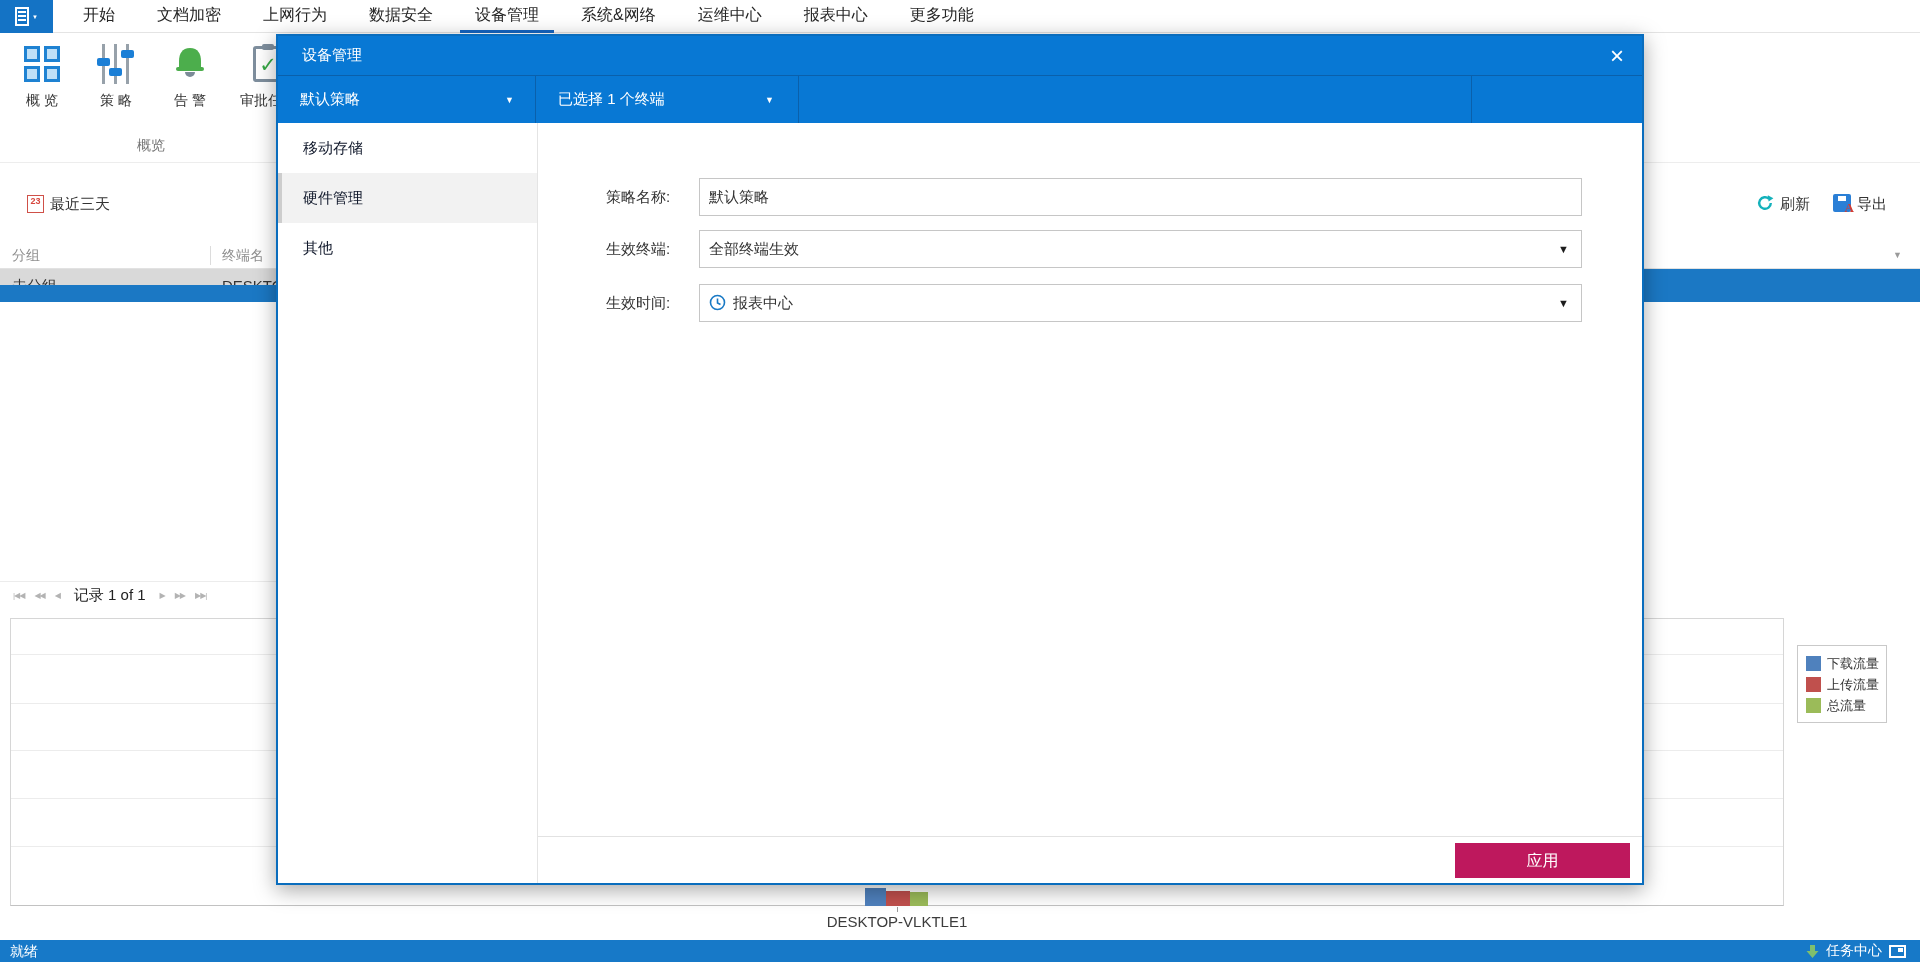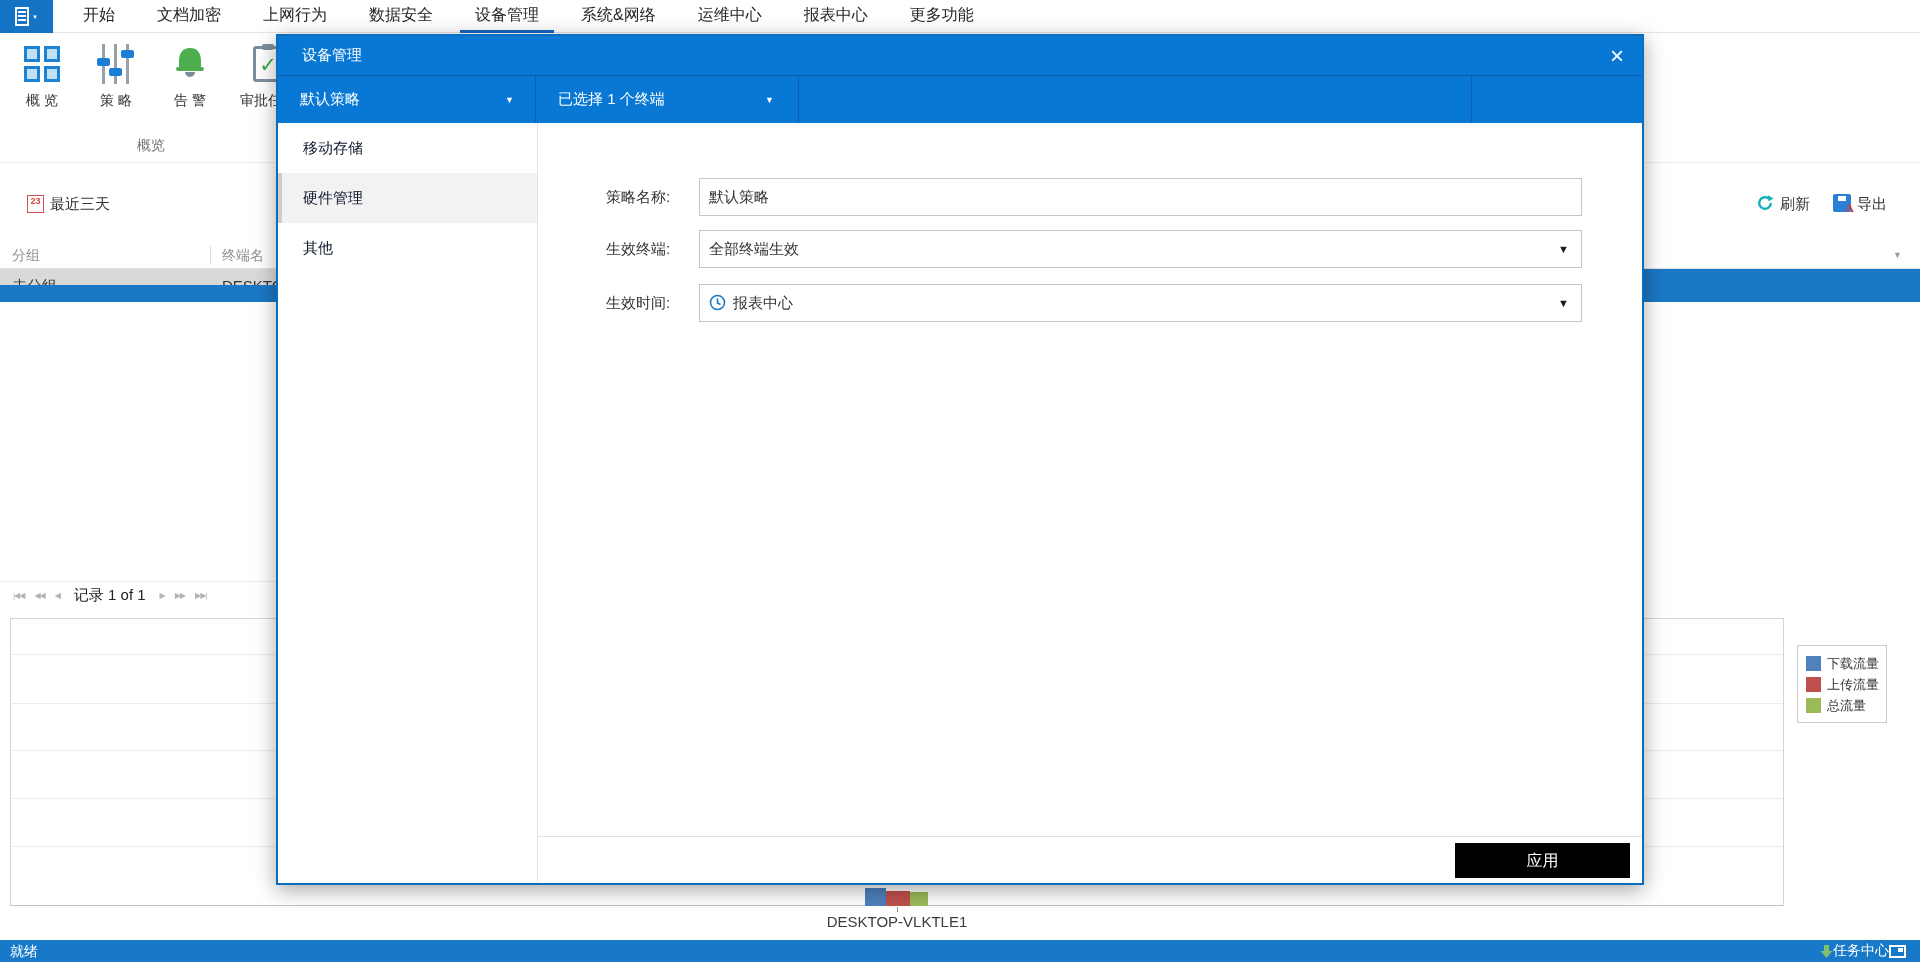--- a/index.html
+++ b/index.html
@@ -65,21 +65,21 @@
   .tick { position:absolute; left:897px; top:907px; width:1px; height:5px; background:#9a9a9a; }
   .xlabel { position:absolute; left:797px; top:913px; width:200px; text-align:center; font-size:15px; color:#3c3c3c; }
   .legend { position:absolute; left:1797px; top:645px; width:90px; height:78px; border:1px solid #c9c9c9; background:#fff; padding:7px 0 0 8px; }
   .lg-row { display:flex; align-items:center; height:21px; }
   .lg-sw { width:15px; height:15px; margin-right:6px; }
   .lg-tx { font-size:13px; color:#333; white-space:nowrap; }
 
   
   .statusbar { position:absolute; left:0; top:940px; width:1920px; height:22px; background:#1779c8; z-index:3; }
   .sb-left { position:absolute; left:10px; line-height:22px; font-size:14px; color:#fff; }
-  .sb-right { position:absolute; right:14px; top:0; height:22px; display:flex; align-items:center; }
+  .sb-right { position:absolute; right:14px; top:0; height:22px; display:flex; align-items:center; gap:7px; }
   .sb-task { font-size:14px; color:#fff; cursor:pointer; }
   .sb-win { width:17px; height:13px; border:2px solid #fff; position:relative; cursor:pointer; }
   .sb-win i { position:absolute; right:1px; top:1px; width:5px; height:4px; background:#fff; }
 
   
   .modal { position:absolute; left:276px; top:34px; width:1368px; height:851px; background:#fff; border:2px solid #0a6dbd; box-shadow:0 5px 20px rgba(0,0,0,.35); z-index:10; }
   .m-header { height:39px; background:#0878d4; display:flex; align-items:center; }
   .m-title { margin-left:24px; font-size:15px; color:#fff; }
   .m-close { margin-left:auto; margin-right:18px; font-size:24px; color:#fff; cursor:pointer; line-height:36px; }
   .m-toolbar { height:48px; background:#0878d4; border-top:1px solid #0a60ab; display:flex; }
@@ -97,21 +97,21 @@
   .m-main { flex:1; position:relative; }
   .frow { position:absolute; left:0; right:0; height:38px; }
   .frow.r1 { top:55px; } .frow.r2 { top:107px; } .frow.r3 { top:161px; }
   .flabel { position:absolute; left:68px; line-height:38px; font-size:15px; color:#333; }
   .fctl { position:absolute; left:161px; width:883px; height:38px; border:1px solid #c6c6c6; background:#fff; font-size:15px; color:#333; }
   input.fctl { padding-left:9px; font-family:inherit; outline:none; }
   .fselect { line-height:36px; padding-left:9px; cursor:pointer; }
   .fselect .scaret { position:absolute; right:12px; top:0; line-height:36px; font-size:11px; color:#1c1c1c; }
   .clock { vertical-align:-3px; margin-right:7px; }
   .m-footer { position:absolute; left:0; right:0; bottom:0; height:47px; border-top:1px solid #e2e2e2; background:#fff; }
-  .m-apply { position:absolute; right:12px; top:6px; width:175px; height:35px; background:#000000; color:#fff; font-size:16px; line-height:35px; text-align:center; cursor:pointer; }
+  .m-apply { position:absolute; right:12px; top:6px; width:175px; height:35px; background:#be185d; color:#fff; font-size:16px; line-height:35px; text-align:center; cursor:pointer; }
 </style>
 </head>
 <body>
 
 <div class="menubar">
   <div class="appbtn">
     <span class="doc-ic">
         <i></i>
         <i></i>
         <i></i>

